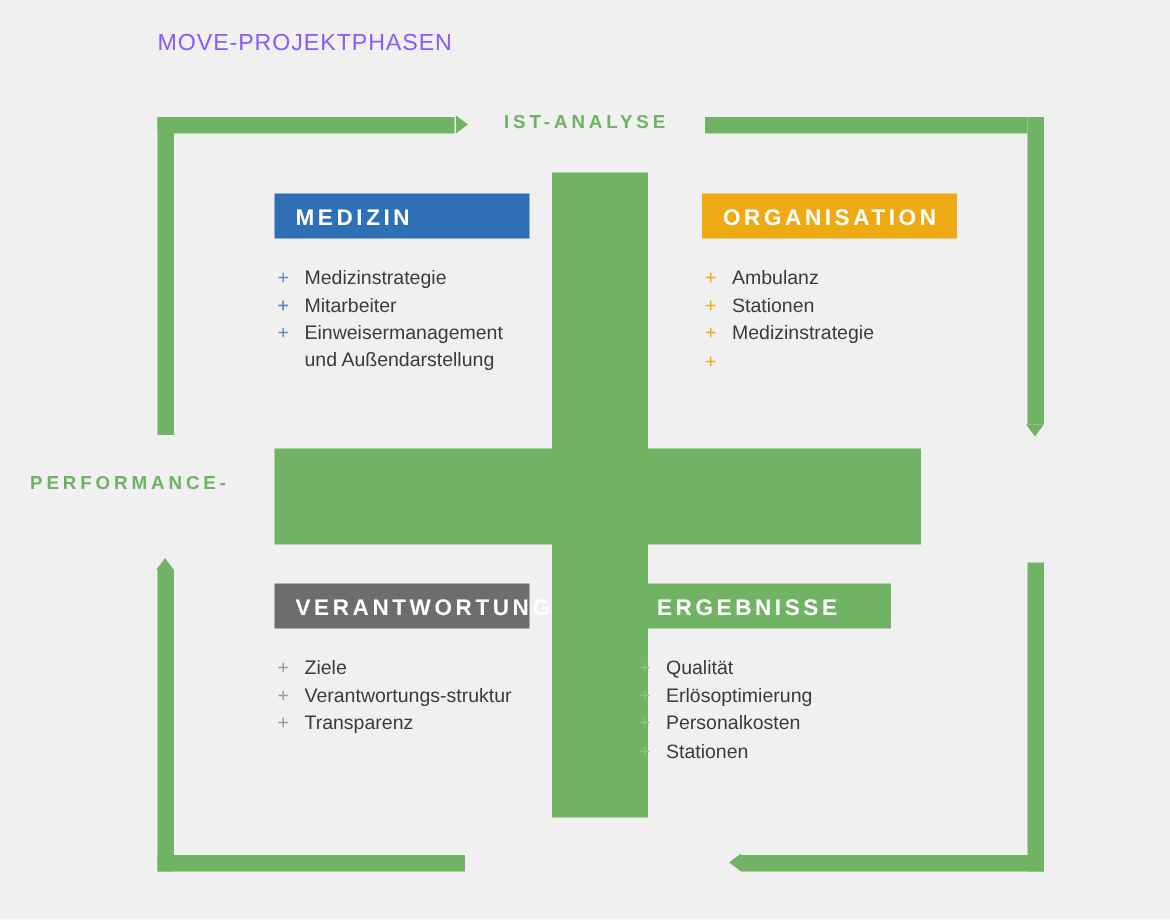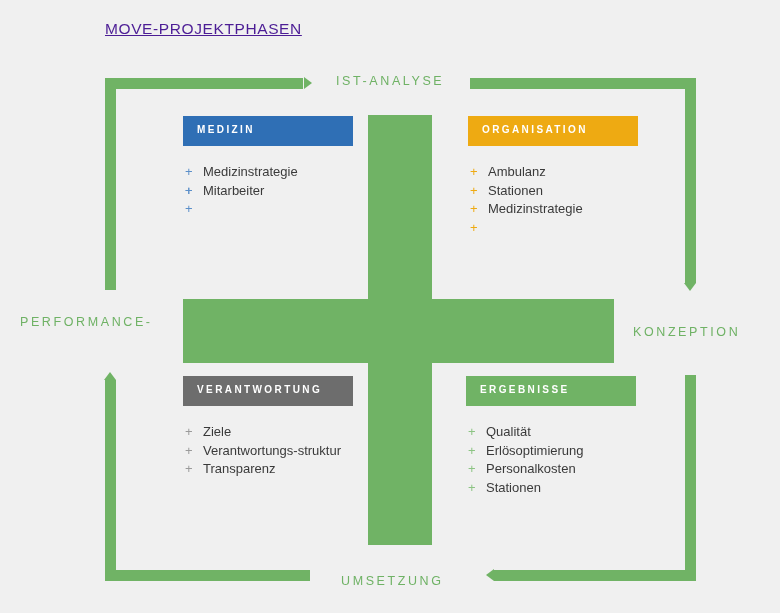--- a/index.html
+++ b/index.html
@@ -16,24 +16,23 @@
     overflow: hidden;
   }
 
   
   #page-title {
     position: absolute;
     left: 105px;
     top: 20px;
     font-size: 15.5px;
     letter-spacing: 0.6px;
-    color: #4c1d95;
+    color: #8b5cf6;
     font-weight: 400;
     white-space: nowrap;
-    text-decoration: underline;
   }
 
   
   .bar {
     position: absolute;
     background: #70b365;
   }
 
   
   .arrow {
@@ -60,41 +59,42 @@
     border-left: 6px solid transparent;
     border-right: 6px solid transparent;
     border-bottom: 8px solid #70b365;
   }
 
   
   .phase-label {
     position: absolute;
     color: #6fb265;
     font-size: 12.5px;
-    font-weight: normal;
+    font-weight: bold;
     letter-spacing: 2.6px;
     white-space: nowrap;
     line-height: 19px;
   }
   #phase-ist      { left: 336px; top: 72px; }
   #phase-konz     { left: 633px; top: 323px; }
   #phase-umsetz   { left: 341px; top: 572px; }
   #phase-perf     { left: 20px;  top: 313px; text-align: center; }
 
   
   .card { position: absolute; }
   .card-header {
     color: #ffffff;
-    font-size: 10px;
+    font-size: 15px;
     font-weight: bold;
     letter-spacing: 2.4px;
     padding: 8px 0 8px 14px;
     box-sizing: border-box;
     height: 30px;
     white-space: nowrap;
+    margin-top: 13px;
   }
   .card-list {
     margin: 0;
     padding: 17px 0 0 0;
     list-style: none;
   }
   .card-list li {
     position: relative;
     padding-left: 20px;
     font-size: 13px;
@@ -116,21 +116,21 @@
   #card-medizin .plus  { color: #5b8fc9; }
 
   #card-organisation   { left: 468px; top: 116px; width: 170px; }
   #card-organisation .card-header { background: #eeaa12; }
   #card-organisation .plus { color: #eeaa12; }
 
   #card-verantwortung  { left: 183px; top: 376px; width: 170px; }
   #card-verantwortung .card-header { background: #6d6d6d; }
   #card-verantwortung .plus { color: #9a9a9a; }
 
-  #card-ergebnisse     { left: 466px; top: 376px; width: 170px; }
+  #card-ergebnisse     { left: 424px; top: 376px; width: 170px; }
   #card-ergebnisse .card-header { background: #70b365; }
   #card-ergebnisse .plus { color: #8cc483; }
 </style>
 </head>
 <body>
 
 <div id="canvas">
 
   <div id="page-title">MOVE-PROJEKTPHASEN</div>
 
@@ -147,33 +147,31 @@
   <div class="arrow arrow-left" style="left:486px; top:569px;"></div>
 
   <div class="bar" style="left:105px; top:570px; width:205px; height:11px;"></div>
   <div class="bar" style="left:105px; top:380px; width:11px; height:201px;"></div>
   <div class="arrow arrow-up" style="left:104px; top:372px;"></div>
 
   <div class="bar" style="left:368px; top:115px; width:64px; height:430px;"></div>
   <div class="bar" style="left:183px; top:299px; width:431px; height:64px;"></div>
 
   <div class="phase-label" id="phase-ist">IST-ANALYSE</div>
-  <div class="phase-label" id="phase-konz">KONZEPTION</div>
-  <div class="phase-label" id="phase-umsetz">UMSETZUNG</div>
   <div class="phase-label" id="phase-perf">
     <div>PERFORMANCE-</div>
   </div>
 
   <div class="card" id="card-medizin">
     <div class="card-header">MEDIZIN</div>
     <ul class="card-list">
       <li><span class="plus">+</span><span>Medizinstrategie</span></li>
       <li><span class="plus">+</span></li>
       <li><span class="plus">+</span><span>Mitarbeiter</span></li>
-      <li><span class="plus">+</span></li>
+      <li><span class="plus">+</span><span>Einweisermanagement und Außendarstellung</span></li>
     </ul>
   </div>
 
   <div class="card" id="card-organisation">
     <div class="card-header">ORGANISATION</div>
     <ul class="card-list">
       <li><span class="plus">+</span><span>Ambulanz</span></li>
       <li><span class="plus">+</span><span>Stationen</span></li>
       <li><span class="plus">+</span><span>Medizinstrategie</span></li>
       <li><span class="plus">+</span></li>

